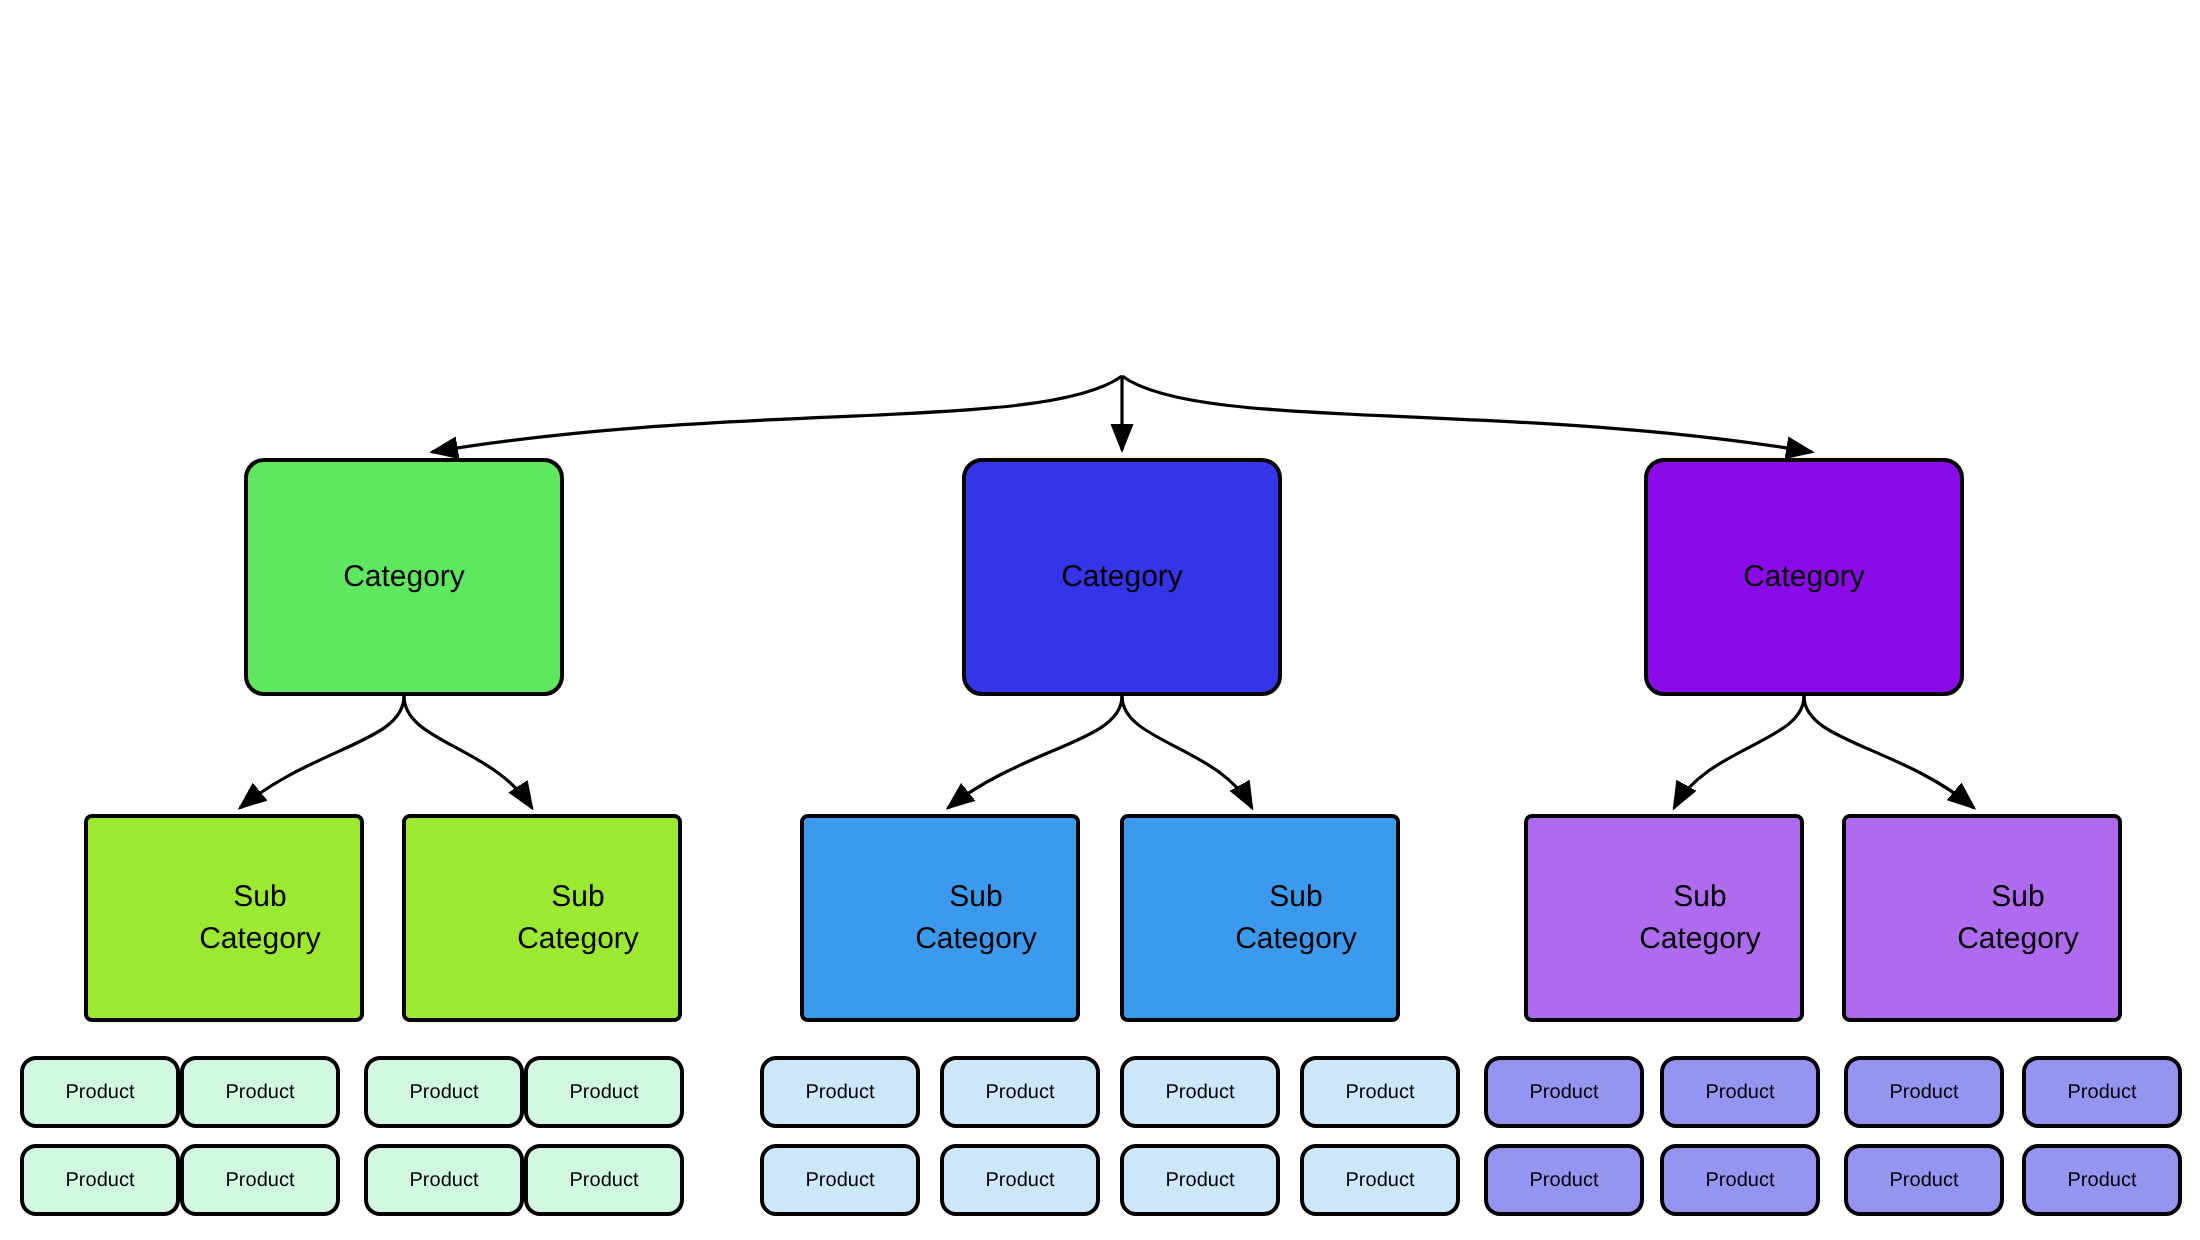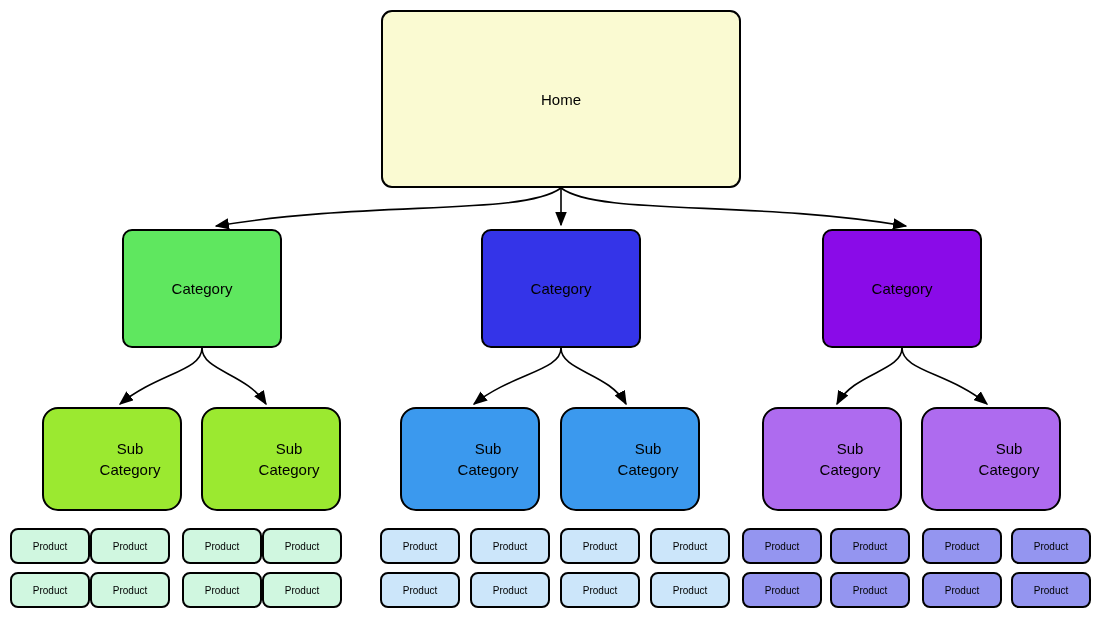--- a/index.html
+++ b/index.html
@@ -15,21 +15,21 @@
   .node{
     position:absolute;
     box-sizing:border-box;
     border:2px solid #000000;
     display:flex;align-items:center;justify-content:center;
     text-align:center;color:#000000;
     background:#ffffff;
   }
   .home{border-radius:11px;font-size:15px;}
   .cat{border-radius:10px;font-size:15px;}
-  .sub{border-radius:16px;font-size:15px;line-height:21px;white-space:pre-line;padding-left:36px;}
+  .sub{border-radius:4px;font-size:15px;line-height:21px;white-space:pre-line;padding-left:36px;}
   .prod{border-radius:8px;font-size:10px;}
 </style>
 </head>
 <body>
 
 <div class="canvas">
 
   <svg class="edges" viewBox="0 0 1100 620">
     <defs>
       <marker id="arrow" viewBox="0 0 10 8" refX="9" refY="4" markerWidth="9" markerHeight="7.2" orient="auto">
@@ -40,21 +40,20 @@
     <path class="edge" marker-end="url(#arrow)" d="M561,188 L561,225" style="stroke: rgb(0, 0, 0);"></path>
     <path class="edge" marker-end="url(#arrow)" d="M561,188 C599,216 750,200 906,226" style="stroke: rgb(0, 0, 0);"></path>
     <path class="edge" marker-end="url(#arrow)" d="M202,348 C202,371 158,373 120,404" style="stroke: rgb(0, 0, 0);"></path>
     <path class="edge" marker-end="url(#arrow)" d="M202,348 C202,371 246,373 266,404" style="stroke: rgb(0, 0, 0);"></path>
     <path class="edge" marker-end="url(#arrow)" d="M561,348 C561,371 513,373 474,404" style="stroke: rgb(0, 0, 0);"></path>
     <path class="edge" marker-end="url(#arrow)" d="M561,348 C561,371 609,373 626,404" style="stroke: rgb(0, 0, 0);"></path>
     <path class="edge" marker-end="url(#arrow)" d="M902,348 C902,371 854,373 837,404" style="stroke: rgb(0, 0, 0);"></path>
     <path class="edge" marker-end="url(#arrow)" d="M902,348 C902,371 950,373 987,404" style="stroke: rgb(0, 0, 0);"></path>
   </svg>
 
-  <div class="node home" style="left: 381px; top: 10px; width: 360px; height: 178px; background-color: rgb(250, 250, 210);">Home</div>
 
   <div class="node cat" style="left: 122px; top: 229px; width: 160px; height: 119px; background-color: rgb(95, 231, 95);">Category</div>
   <div class="node cat" style="left: 481px; top: 229px; width: 160px; height: 119px; background-color: rgb(52, 52, 232);">Category</div>
   <div class="node cat" style="left: 822px; top: 229px; width: 160px; height: 119px; background-color: rgb(138, 11, 232);">Category</div>
 
   <div class="node sub" style="left: 42px; top: 407px; width: 140px; height: 104px; background-color: rgb(155, 233, 48);">Sub
 Category</div>
   <div class="node sub" style="left: 201px; top: 407px; width: 140px; height: 104px; background-color: rgb(155, 233, 48);">Sub
 Category</div>
   <div class="node sub" style="left: 400px; top: 407px; width: 140px; height: 104px; background-color: rgb(59, 153, 238);">Sub

